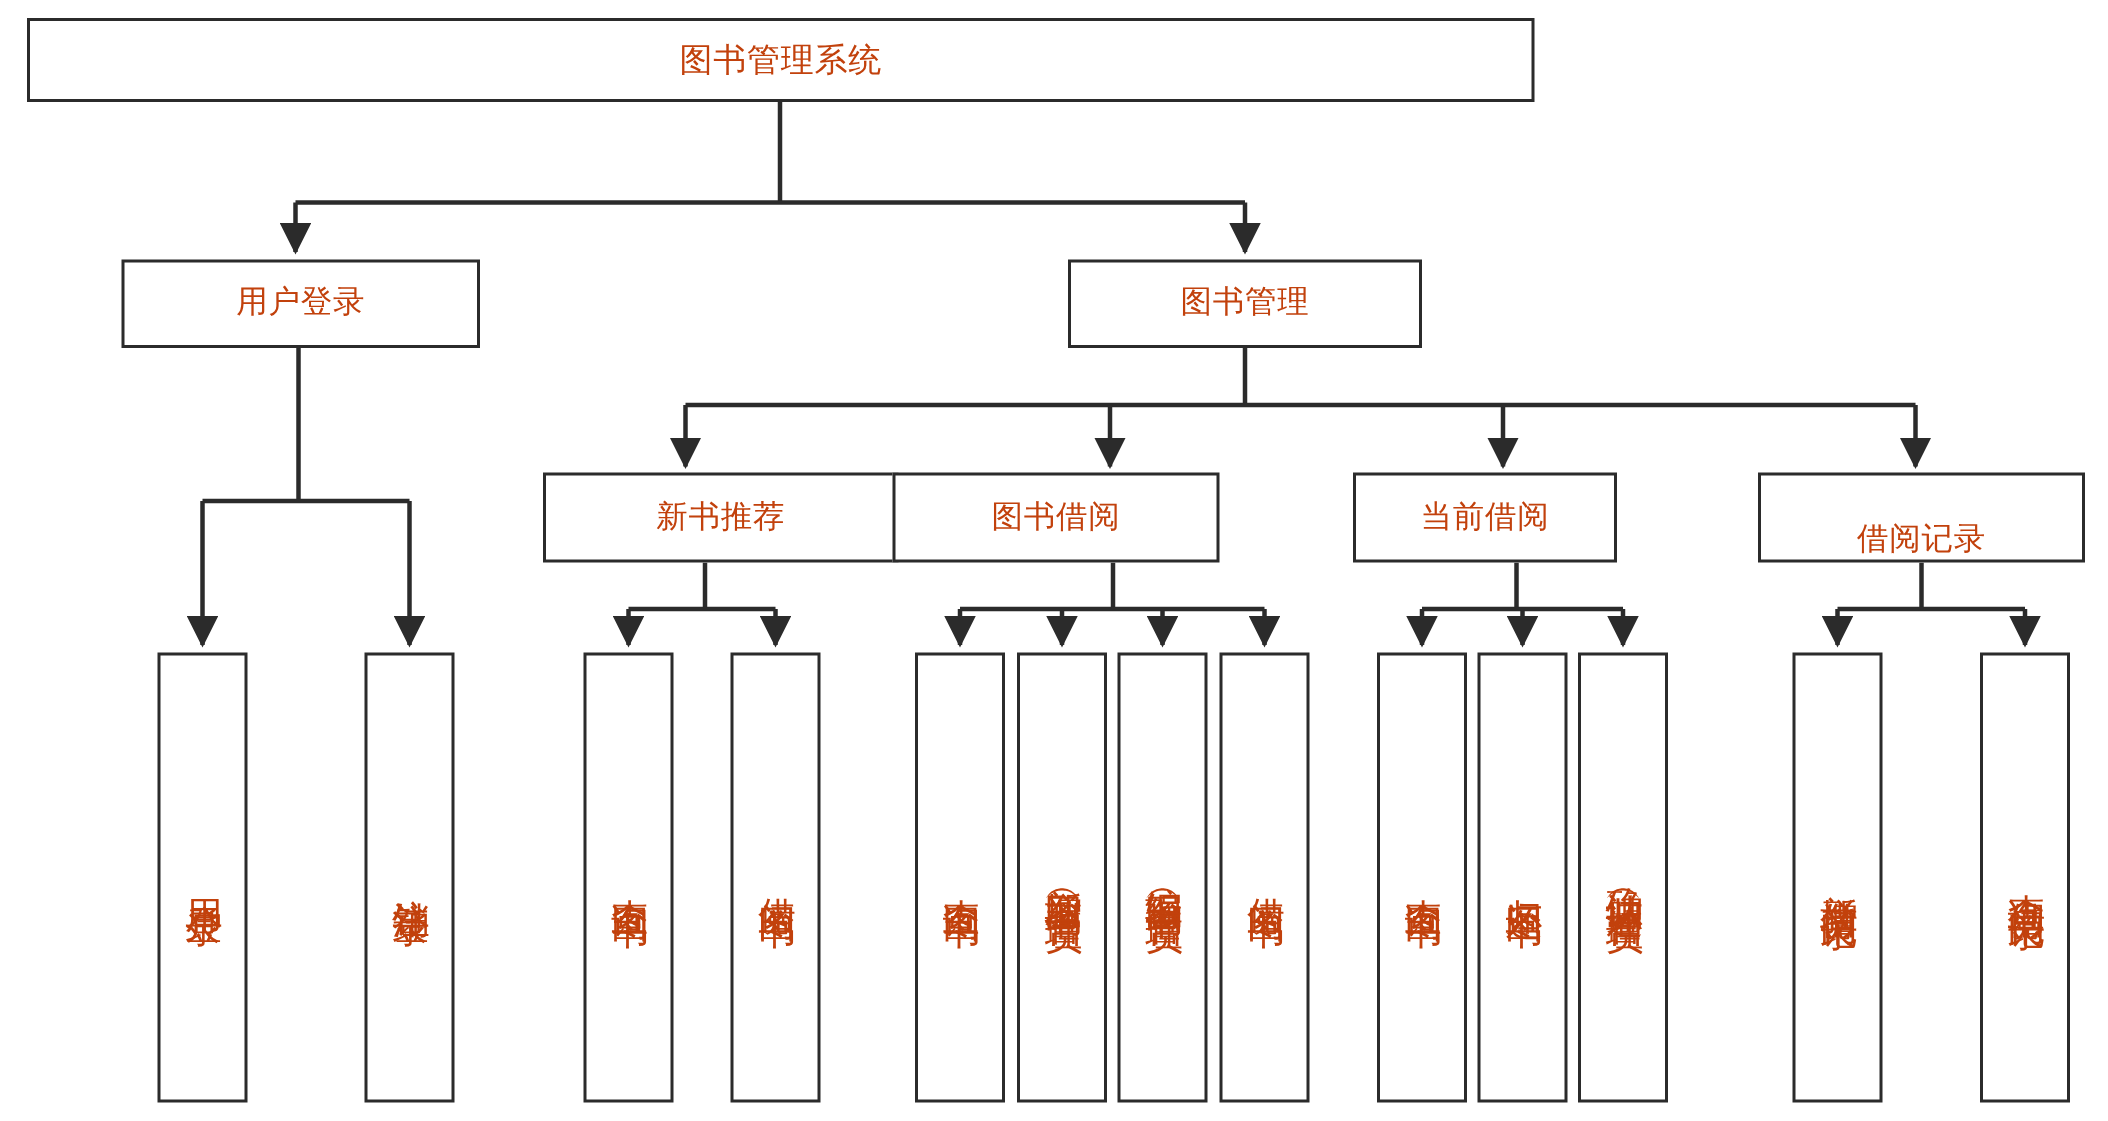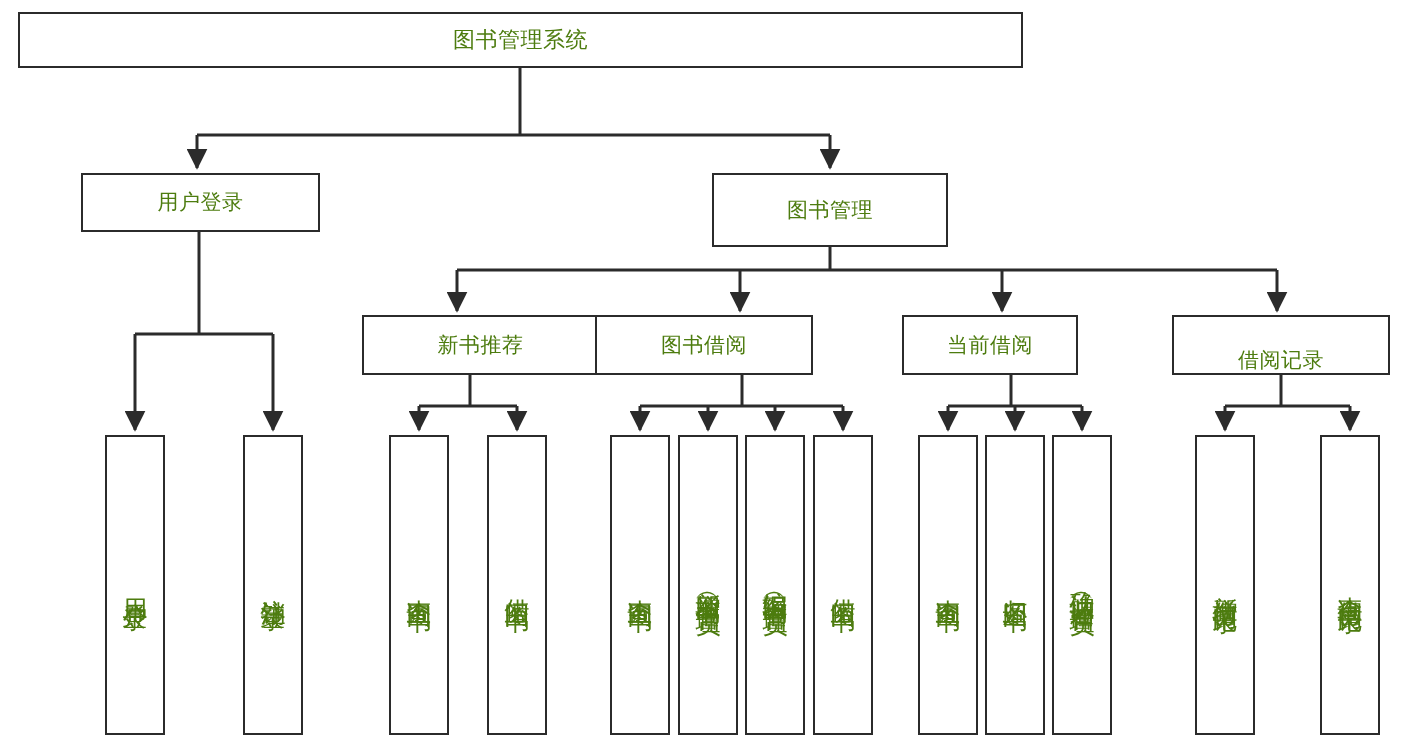--- a/index.html
+++ b/index.html
@@ -29,21 +29,21 @@
     position: absolute;
     box-sizing: border-box;
     background: #ffffff;
     border: 2px solid #2b2b2b;
     display: flex;
     align-items: center;
     justify-content: center;
     overflow: hidden;
   }
   .node-label {
-    color: #4d7c0f;
+    color: #c2410c;
     line-height: 1.18;
     text-align: center;
     white-space: nowrap;
   }
   
   .node-h .node-label {
     font-size: 21px;
     letter-spacing: 0.5px;
   }
   #node-root .node-label {
@@ -129,21 +129,21 @@
     </g>
   </svg>
 
   <div class="node-box node-h" id="node-root" style="left:18px; top:12px; width:1005px; height:56px;">
     <span class="node-label">图书管理系统</span>
   </div>
 
   <div class="node-box node-h" style="left:81px; top:173px; width:239px; height:59px;">
     <span class="node-label">用户登录</span>
   </div>
-  <div class="node-box node-h" style="left:712px; top:173px; width:236px; height:74px;">
+  <div class="node-box node-h" style="left:712px; top:173px; width:236px; height:59px;">
     <span class="node-label">图书管理</span>
   </div>
 
   <div class="node-box node-h" style="left:362px; top:315px; width:237px; height:60px;">
     <span class="node-label">新书推荐</span>
   </div>
   <div class="node-box node-h" style="left:595px; top:315px; width:218px; height:60px;">
     <span class="node-label">图书借阅</span>
   </div>
   <div class="node-box node-h" style="left:902px; top:315px; width:176px; height:60px;">

